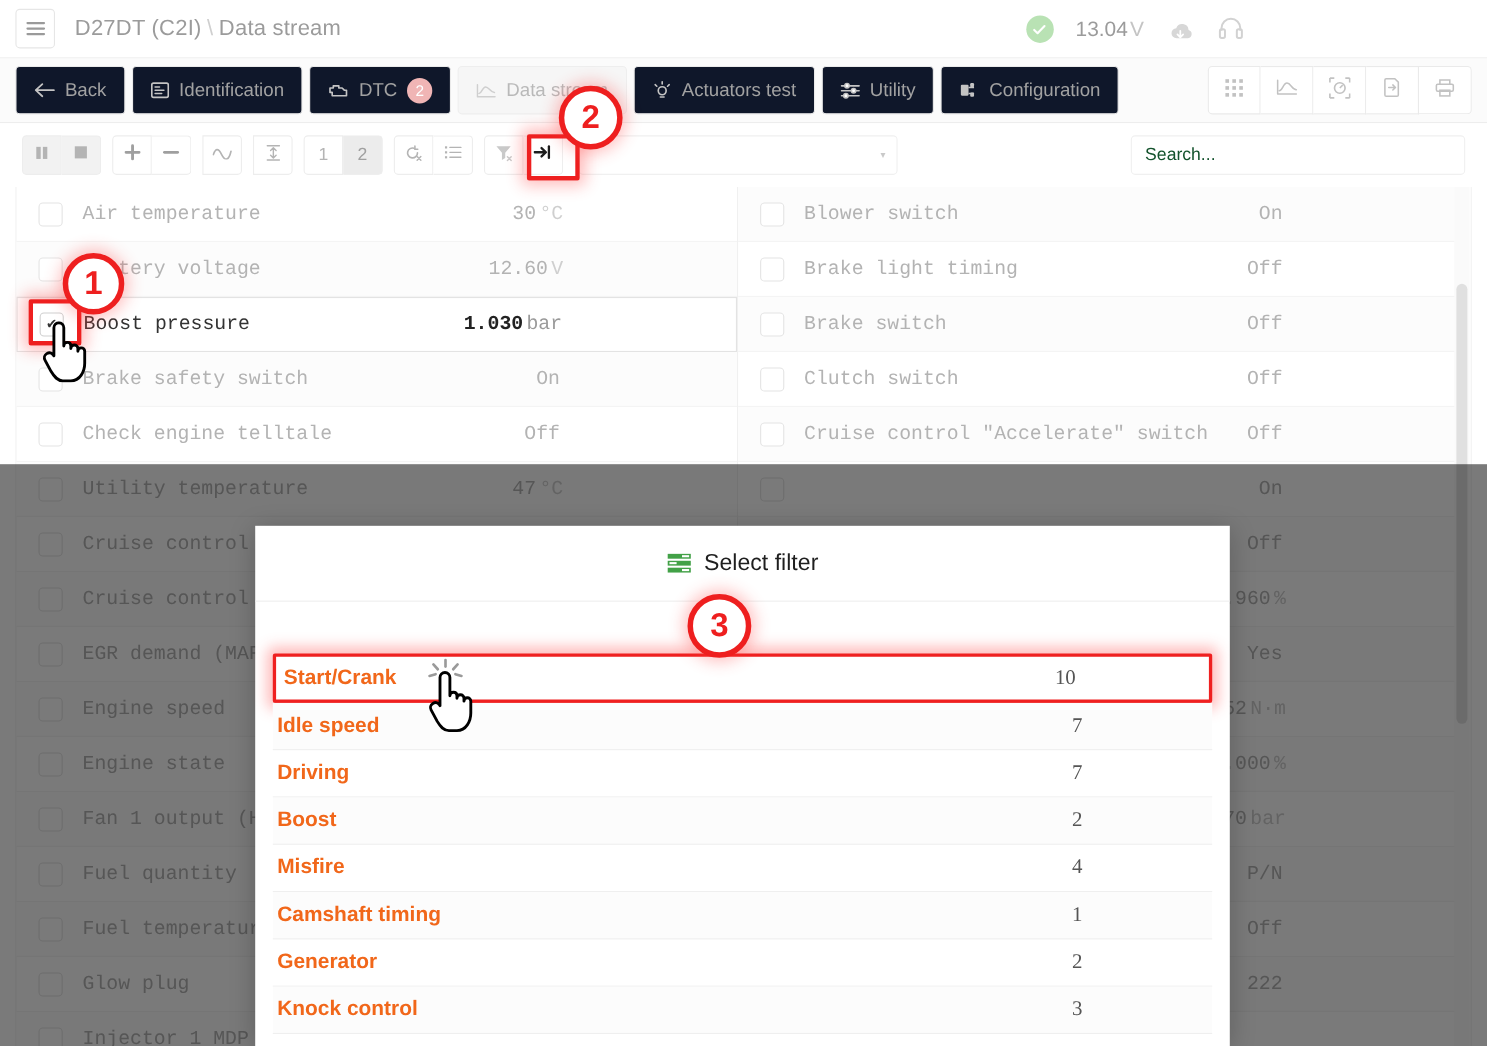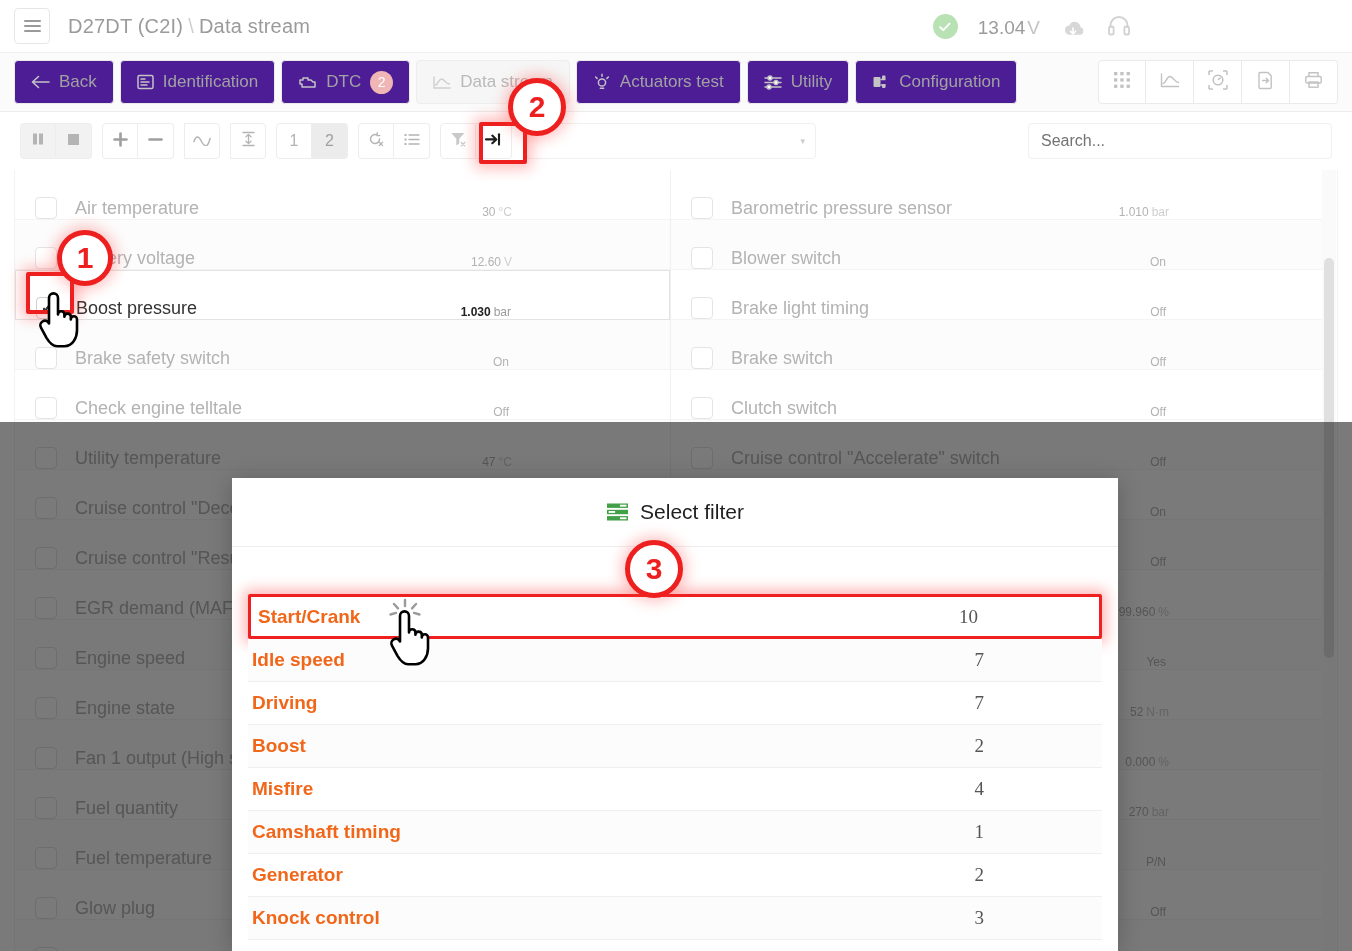--- a/index.html
+++ b/index.html
@@ -44,21 +44,21 @@
   .volt .unit { color: #c4c4c4; margin-left: 2px; }
   .hicon { color: #d2d2d2; display: flex; align-items: center; }
 
   
   .navbar {
     position: absolute; top: 52px; left: 0; width: 1352px; height: 60px;
     background: #fbfbfb; border-top: 1px solid #f0f0f0; border-bottom: 1px solid #ececec;
     display: flex; align-items: center; padding: 0 14px;
   }
   .tab {
-    height: 44px; background: #4c1d95; border: 1px solid #eaeaea; border-radius: 4px;
+    height: 44px; background: #0f172a; border: 1px solid #eaeaea; border-radius: 4px;
     display: flex; align-items: center; gap: 9px; padding: 0 16px;
     font-size: 17px; color: #a2a2a2; margin-right: 6px; white-space: nowrap;
   }
   .tab.active-dim { background: #f6f6f6; border-color: #eeeeee; color: #b9b9b9; }
   .tab .ticon { color: #c4c4c4; display: flex; align-items: center; }
   .badge-count {
     min-width: 23px; height: 23px; border-radius: 50%;
     background: #f0b5b5; color: #fff; font-size: 14px;
     display: flex; align-items: center; justify-content: center; padding: 0 5px;
   }
@@ -90,49 +90,49 @@
   .gap { width: 10px; }
   .combo {
     margin-left: 14px; width: 290px; height: 36px; border: 1px solid #f0f0f0;
     border-radius: 4px; background: #fff; display: flex; align-items: center;
     padding: 0 10px; color: #cfcfcf;
   }
   .combo .caret { margin-left: auto; font-size: 9px; color: #c9c9c9; }
   .searchbox {
     margin-left: auto; width: 304px; height: 36px; border: 1px solid #f0f0f0;
     border-radius: 4px; background: #fff; display: flex; align-items: center;
-    padding: 0 12px; font-size: 16px; color: #737373;
+    padding: 0 12px; font-size: 16px; color: #14532d;
   }
 
   
   .grid {
     position: absolute; top: 170px; left: 14px; width: 1324px; height: 781px;
     display: flex; background: #fff;
     border-left: 1px solid #f2f2f2; border-right: 1px solid #f2f2f2;
   }
   .col { width: 656px; }
   .col.left { border-right: 1px solid #f0f0f0; }
   .row {
-    height: 50px; display: flex; align-items: flex-end; padding: 0 18px 0 20px;
-    border-bottom: 1px solid #f4f4f4; position: relative;
+    height: 50px; display: flex; align-items: center; padding: 0 18px 0 20px;
+    border-bottom: 1px solid #f4f4f4; position: relative; font-family: Liberation Mono, monospace;
   }
   .row.alt { background: #fcfcfc; }
   .row.hl { border: 1px solid #e3e3e3; background: #fff; }
   .cbx {
     width: 22px; height: 22px; border: 1px solid #e4e4e4; border-radius: 4px;
     background: #fff; flex: 0 0 auto; display: flex; align-items: center; justify-content: center;
   }
   .cbx.checked { border-color: #cfcfcf; }
   .cbx.checked::after {
     content: "✔"; font-size: 14px; color: #333; line-height: 1;
   }
   .rlabel { margin-left: 18px; font-size: 18px; color: #b3b3b3; white-space: nowrap; }
   .row.hl .rlabel { color: #333; }
   .rvalue {
-    margin-left: auto; font-size: 12px; color: #b3b3b3; white-space: nowrap;
+    margin-left: auto; font-size: 18px; color: #b3b3b3; white-space: nowrap;
     padding-right: 140px;
   }
   .rvalue .unit { color: #cfcfcf; margin-left: 3px; }
   .row.hl .rvalue { color: #222; font-weight: bold; }
   .row.hl .rvalue .unit { color: #9a9a9a; font-weight: normal; }
 
   
   .vscroll {
     position: absolute; top: 170px; left: 1322px; width: 14px; height: 781px;
     background: #fafafa;
@@ -553,25 +553,20 @@
           <div class="rlabel">Glow plug</div>
           <div class="rvalue"><span></span><span class="unit"></span></div>
         </div>
         <div class="row alt">
           <div class="cbx"></div>
           <div class="rlabel">Injector 1 MDP adaption</div>
           <div class="rvalue"><span></span><span class="unit"></span></div>
         </div>
       </div>
     <div class="col right" id="col-right">
-        <div class="row">
-          <div class="cbx"></div>
-          <div class="rlabel">Barometric pressure sensor</div>
-          <div class="rvalue"><span>1.010</span><span class="unit">bar</span></div>
-        </div>
         <div class="row alt">
           <div class="cbx"></div>
           <div class="rlabel">Blower switch</div>
           <div class="rvalue"><span>On</span><span class="unit"></span></div>
         </div>
         <div class="row">
           <div class="cbx"></div>
           <div class="rlabel">Brake light timing</div>
           <div class="rvalue"><span>Off</span><span class="unit"></span></div>
         </div>

